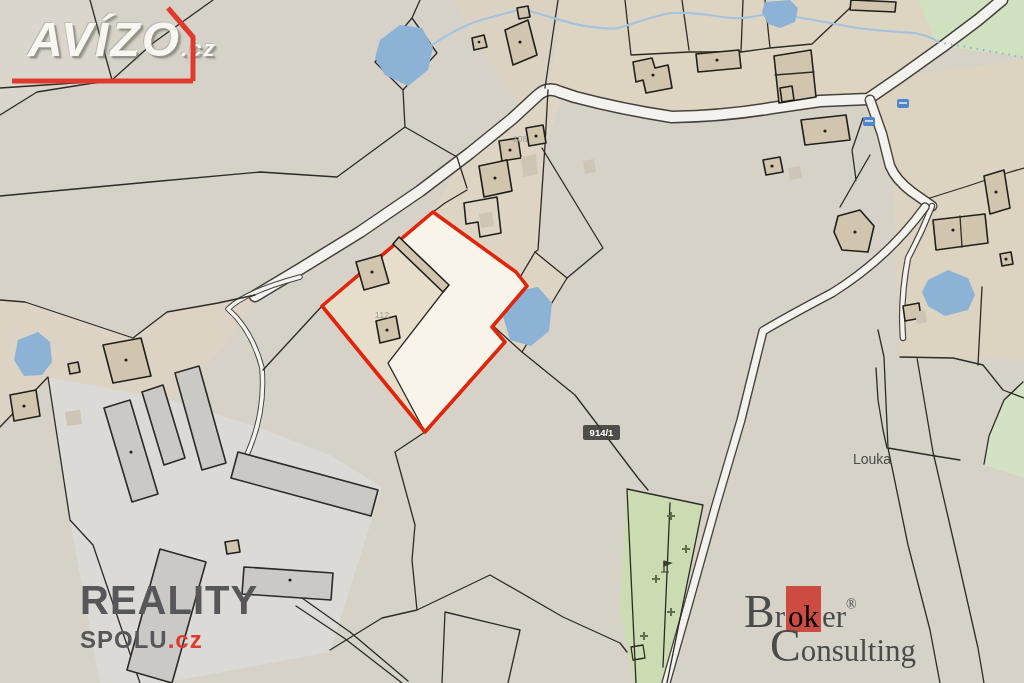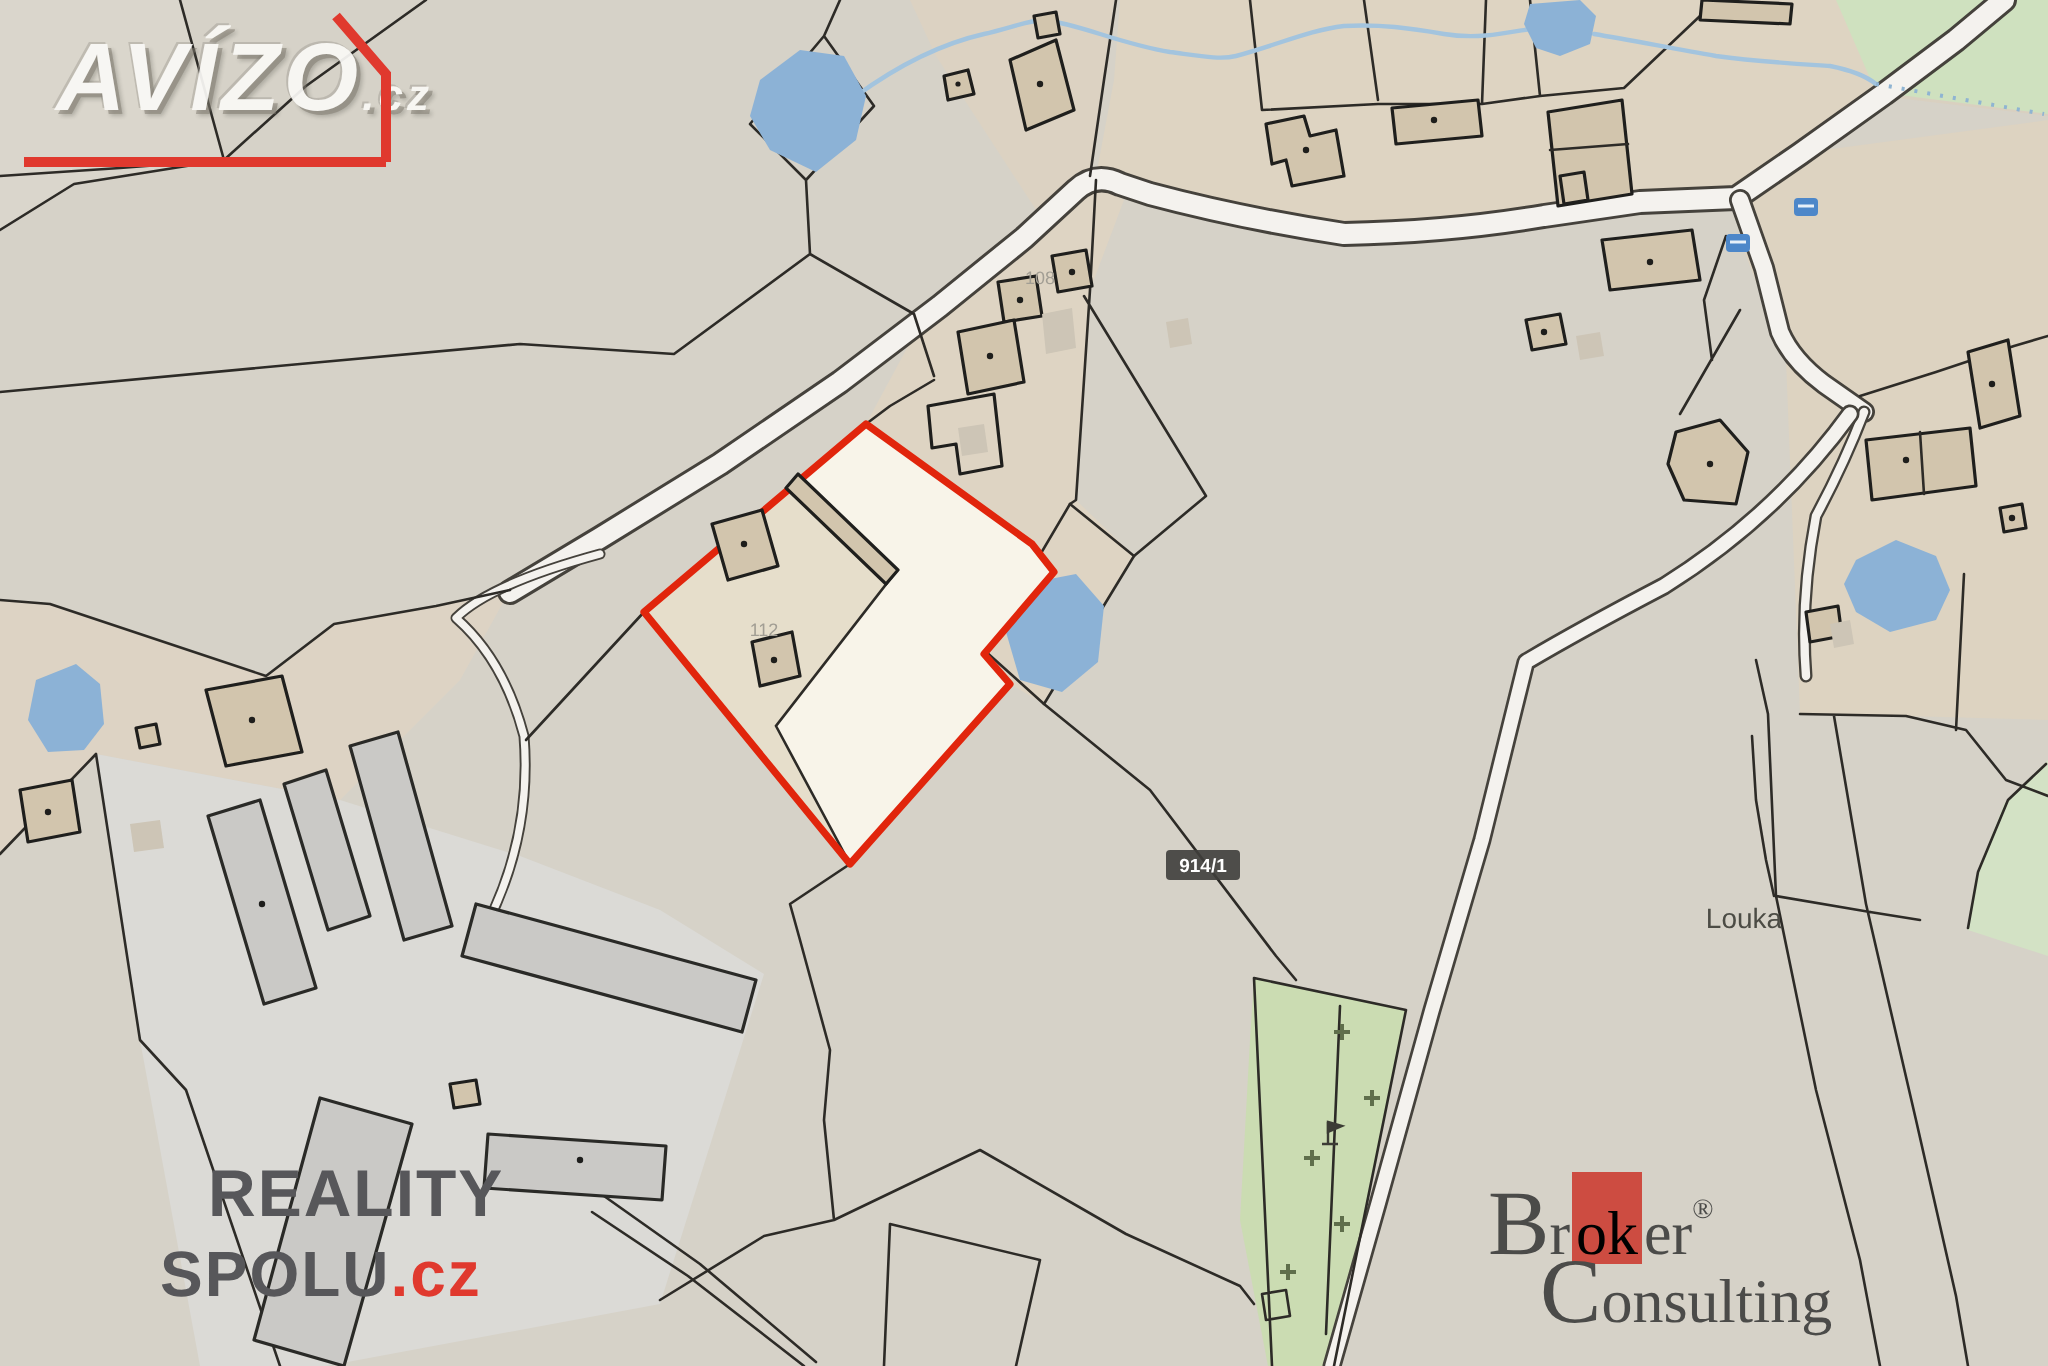--- a/index.html
+++ b/index.html
@@ -29,22 +29,22 @@
 
   
   .avizo{position:absolute;left:28px;top:12px;font-style:italic;font-weight:800;
      color:#faf9f6;opacity:.93;letter-spacing:2px;
      text-shadow:2px 2px 0 rgba(125,120,110,.55),3px 3px 2px rgba(90,88,80,.35),-1px -1px 0 rgba(160,156,148,.5);}
   .avizo .main{font-size:48px;}
   .avizo .tld{font-size:22px;font-weight:700;}
 
   
   .rs{position:absolute;left:80px;top:580px;font-weight:800;color:#57575a;line-height:1;}
-  .rs .l1{font-size:33px;letter-spacing:1px;margin-left:24px;}
-  .rs .l2{font-size:32px;letter-spacing:1px;margin-top:8px;}
+  .rs .l1{font-size:40px;letter-spacing:1px;}
+  .rs .l2{font-size:24px;letter-spacing:1px;margin-top:8px;}
   .rs .tld{color:var(--logo-red,#e0392e);}
   .rs-frame{position:absolute;left:60px;top:545px;}
 
   
   .bc{position:absolute;left:744px;top:586px;font-family:"Liberation Serif",serif;color:#4b4b49;line-height:1;}
   .bc .big{font-size:46px;}
   .bc .sm{font-size:31px;}
   .bc sup{font-size:14px;vertical-align:18px;}
   .bc .okbox{display:inline-block;background:var(--brand-red,#cd4c41);color:#000000;
              padding:15px 2px 0 2px;margin:0 1px;line-height:1;}

